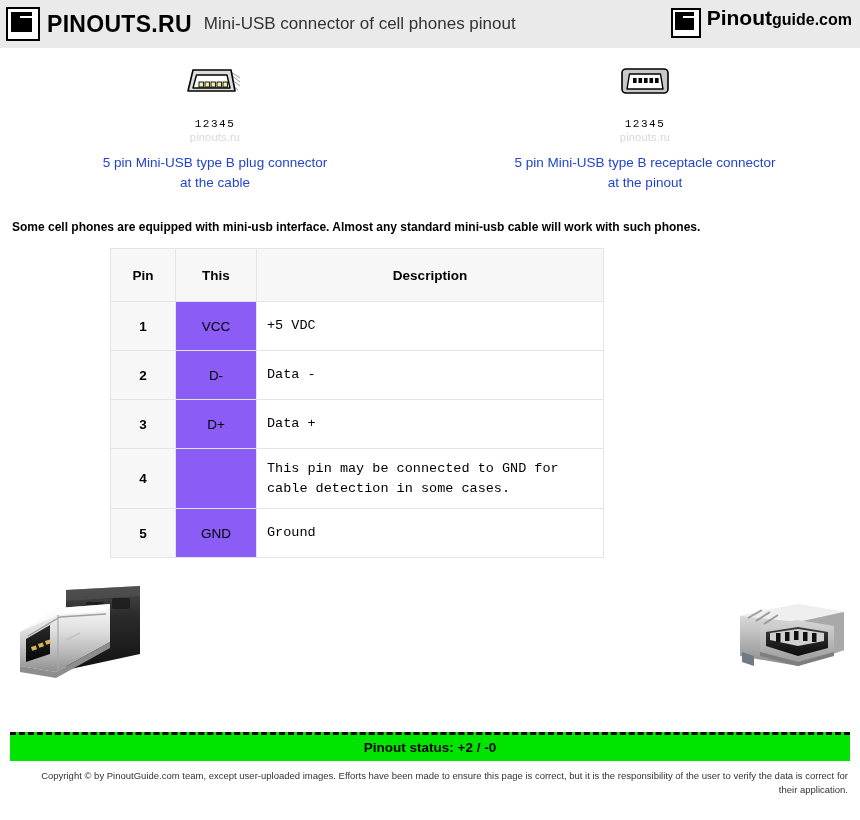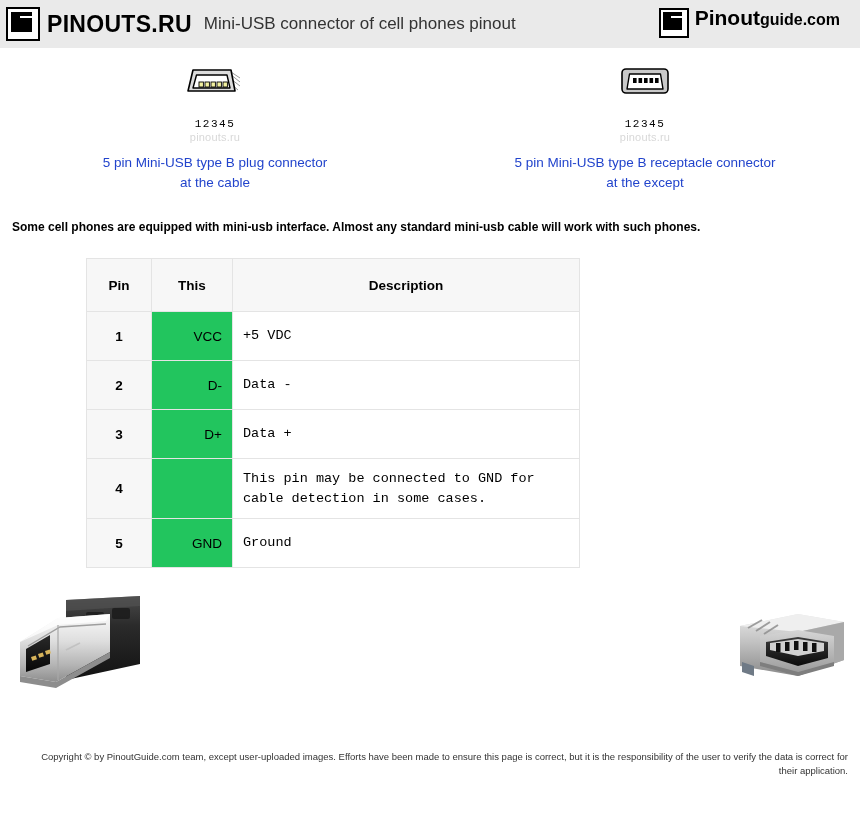--- a/index.html
+++ b/index.html
@@ -64,21 +64,21 @@
     white-space: nowrap;
   }
   .page-title {
     font-size: 17px;
     color: #333333;
     margin-left: 12px;
     white-space: nowrap;
   }
   .brand-right {
     position: absolute;
-    right: 20px;
+    right: 8px;
     top: 6px;
     display: flex;
     align-items: flex-start;
   }
   .logo-mark-sm {
     width: 26px;
     height: 26px;
     background: #ffffff;
     border: 2px solid #000000;
     position: relative;
@@ -160,22 +160,22 @@
     margin: 26px 12px 0 12px;
     font-size: 12px;
     font-weight: bold;
     line-height: 1.5;
     color: #000;
     max-width: 816px;
   }
 
   
   .table-wrap {
-    margin-top: 22px;
-    padding-left: 86px;
+    margin-top: 12px;
+    padding-left: 110px;
   }
   table.pinout {
     border-collapse: collapse;
     width: 494px;
     table-layout: fixed;
     font-size: 13.5px;
   }
   table.pinout th,
   table.pinout td {
     border: 1px solid #e4e4e4;
@@ -193,22 +193,22 @@
   th.col-desc  { text-align: center; }
   td.cell-pin {
     width: 44px;
     text-align: center;
     font-weight: bold;
     background: #f7f7f7;
     height: 28px;
   }
   td.cell-name {
     width: 60px;
-    background: #22c55e;
-    text-align: right;
+    background: #8b5cf6;
+    text-align: center;
   }
   td.cell-desc {
     background: #ffffff;
     text-align: left;
     line-height: 1.45;
     font-family: Liberation Mono, monospace;
   }
 
   
   .photos {
@@ -330,21 +330,21 @@
           <rect x="30" y="14" width="3.6" height="5"></rect>
           <rect x="35.5" y="14" width="3.6" height="5"></rect>
           <rect x="41" y="14" width="3.6" height="5"></rect>
         </g>
       </svg>
     </div>
     <div class="pin-numbers">12345</div>
     <div class="watermark">pinouts.ru</div>
     <div class="diagram-caption">
       <span>5 pin Mini-USB type B receptacle connector</span><br>
-      <span>at the except</span>
+      <span>at the pinout</span>
     </div>
   </div>
 
 </div>
 
 <p class="intro">Some cell phones are equipped with mini-usb interface. Almost any standard mini-usb cable will work with such phones.</p>
 
 <div class="table-wrap">
   <table class="pinout">
     <thead>
@@ -478,18 +478,19 @@
 
       <path d="M24 52 L62 62 L98 52 L98 56 L62 66 L24 56 Z" fill="#7e7e7e"></path>
 
       <path d="M6 52 L18 56 L18 66 L6 62 Z" fill="#6f7a86"></path>
     </svg>
   </div>
 
 </div>
 
 <div class="status-area">
+  <div class="status-bar">Pinout status: +2 / -0</div>
 </div>
 
 <div class="footer">
   <div class="copyright">Copyright © by PinoutGuide.com team, except user-uploaded images. Efforts have been made to ensure this page is correct, but it is the responsibility of the user to verify the data is correct for their application.</div>
 
 </div>
 
 </body></html>

